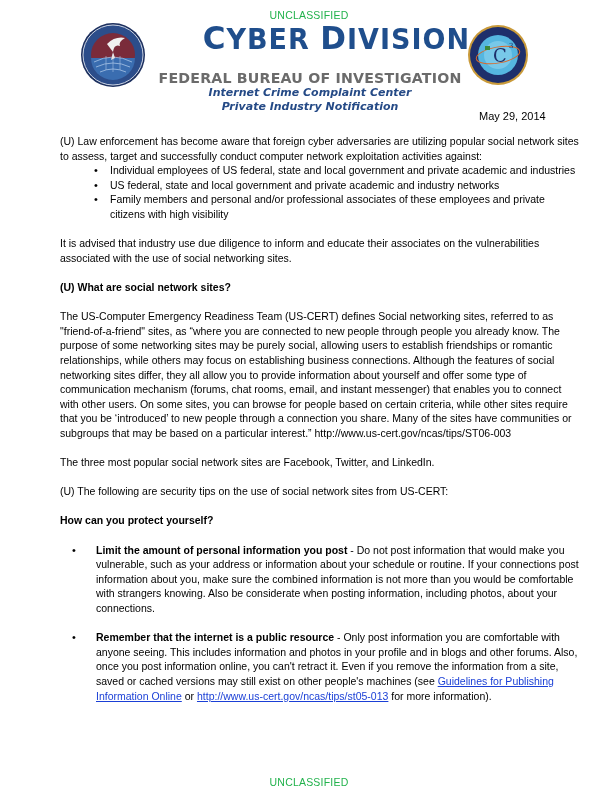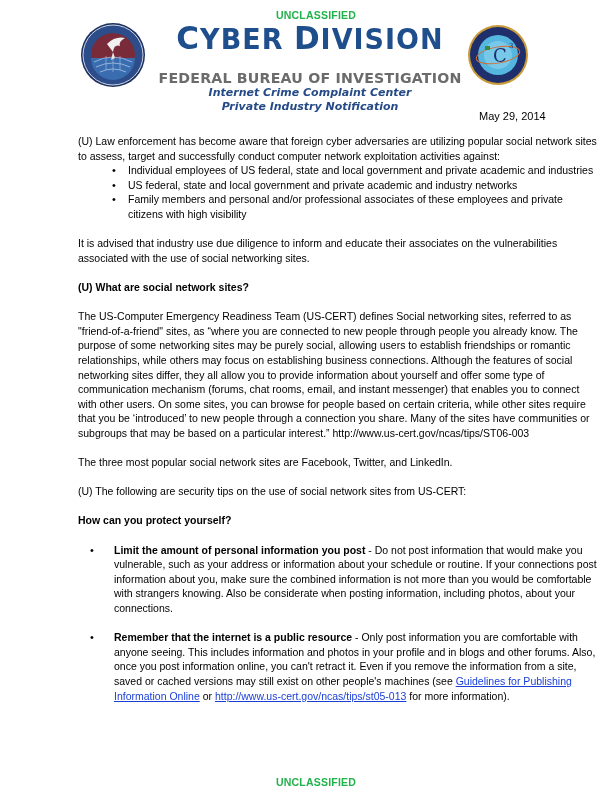--- a/index.html
+++ b/index.html
@@ -1,51 +1,52 @@
 <!DOCTYPE html>
 <html><head>
   <meta charset="utf-8">
   <style>
     html, body { margin: 0; padding: 0; background: #ffffff; }
     body {
       width: 616px; height: 811px; position: relative; overflow: hidden;
       font-family: "Liberation Sans", sans-serif; color: #000;
     }
     .classif {
-      position: absolute; left: 16px; width: 600px; text-align: center;
-      color: #22b24c; font-size: 10.5px; font-weight: bold; letter-spacing: 0.2px;
+      position: absolute; left: 9px; width: 600px; text-align: center;
+      color: #22b24c; font-size: 10.5px; font-weight: normal; letter-spacing: 0.2px;
     }
     .classif.top { top: 9px; }
     .classif.bottom { top: 776px; }
 
     .seal { position: absolute; }
     .seal.left { left: 80px; top: 22px; width: 66px; height: 66px; }
     .seal.right { left: 467px; top: 22px; width: 62px; height: 66px; }
 
     .masthead { position: absolute; left: 150px; top: 24px; width: 320px; text-align: center; }
     .mh-title {
       font-family: "DejaVu Sans", sans-serif; font-weight: bold;
       color: #1f4e8c; font-size: 27px; line-height: 28px; letter-spacing: 1px;
       transform: scaleY(1.02);
+      text-align: right;
     }
     .mh-title .big { font-size: 31px; }
     .mh-sub {
       font-family: "DejaVu Sans", sans-serif; font-weight: bold;
       color: #6b6b6b; font-size: 14.2px; line-height: 16px; letter-spacing: 0.2px; margin-top: 16px;
     }
     .mh-line {
       font-family: "DejaVu Sans", sans-serif; font-weight: bold; font-style: italic;
       color: #254a86; font-size: 11px; line-height: 14px; text-align: center;
     }
 
     .date { position: absolute; left: 479px; top: 110px; font-size: 11px; }
 
     .body {
       position: absolute; left: 60px; top: 134px; width: 520px;
-      font-family: "Liberation Sans", sans-serif; font-size: 10.5px; line-height: 14.6px; margin-left: 18px;
+      font-family: "Liberation Sans", sans-serif; font-size: 10.5px; line-height: 14.6px;
     }
     .body p { margin: 0; }
     .gap { height: 14.6px; }
     .bold { font-weight: bold; }
     ul.b1 { margin: 0; padding: 0 0 0 34px; list-style: none; }
     ul.b1 li { position: relative; padding-left: 16px; }
     ul.b1 li::before {
       content: "\2022"; position: absolute; left: 0; top: 0; font-size: 11px;
     }
     ul.b2 { margin: 0; padding: 0 0 0 12px; list-style: none; }

